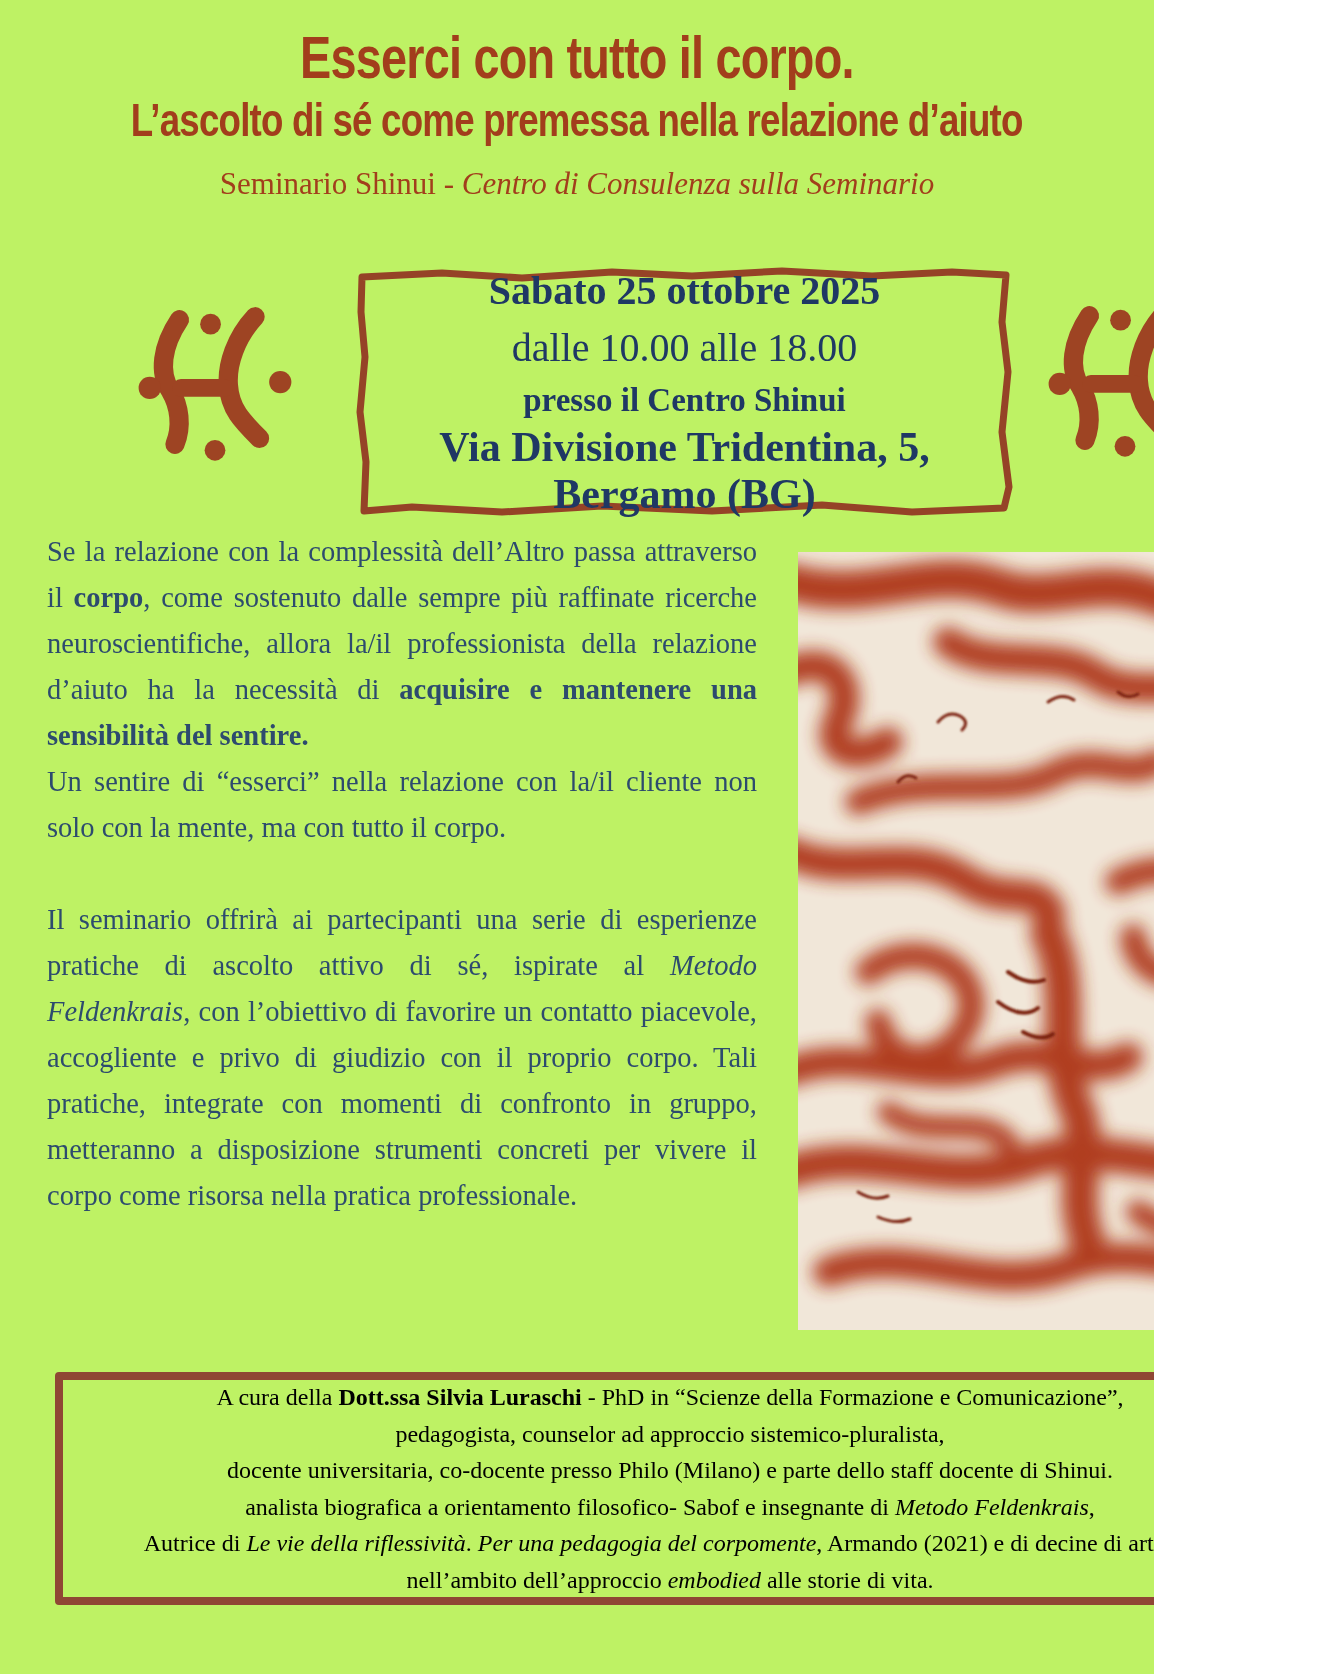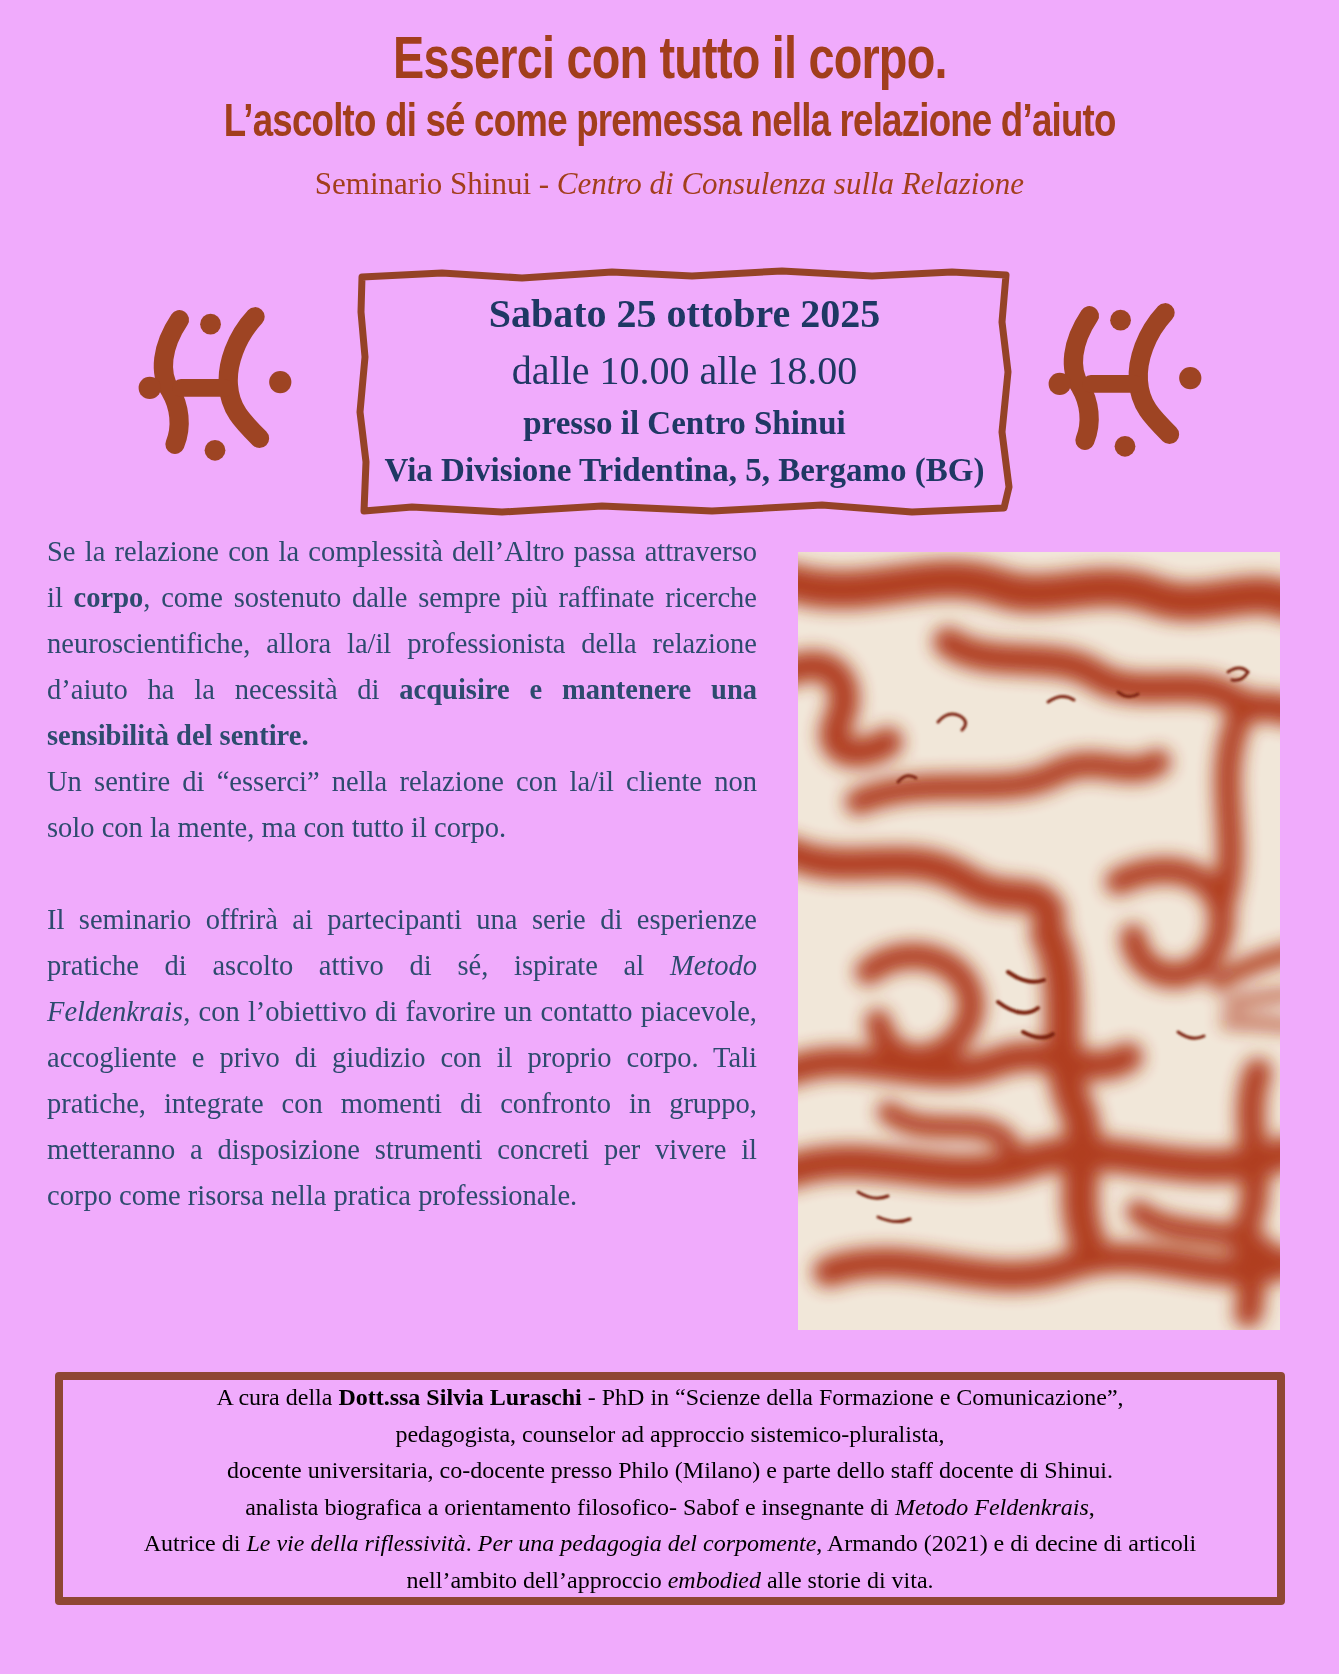--- a/index.html
+++ b/index.html
@@ -1,19 +1,19 @@
 <!DOCTYPE html>
 <html lang="it"><head>
 <meta charset="utf-8">
 <style>
   html,body{margin:0;padding:0;background:#ffffff;}
   .page{
     position:relative;
-    width:1339px;height:1674px;
-    background:#f0abfc;
+    width:1154px;height:1674px;
+    background:#bef264;
     font-family:"Liberation Serif",serif;
     overflow:hidden;
   }
   
   .title-block{position:absolute;left:0;top:26px;width:100%;text-align:center;}
   .title1,.title2{
     color:#a23e1c;
     font-family:"Liberation Sans",sans-serif;
     font-weight:bold;
     line-height:1.05;
@@ -36,21 +36,21 @@
   }
   .date-box svg.frame{position:absolute;left:0;top:0;width:100%;height:100%;}
   .date-lines{
     position:absolute;left:10px;top:8px;right:10px;bottom:8px;
     display:flex;flex-direction:column;justify-content:center;align-items:center;
     color:#1f3864;text-align:center;
   }
   .date-l1{font-size:40px;font-weight:bold;line-height:56px;}
   .date-l2{font-size:40px;line-height:58px;}
   .date-l3{font-size:33px;font-weight:bold;line-height:47px;}
-  .date-l4{font-size:33px;font-weight:bold;line-height:47px;}
+  .date-l4{font-size:42px;font-weight:bold;line-height:47px;}
   
   .body-col{
     position:absolute;left:47px;top:529px;width:710px;
     color:#2d4b6e;
     font-size:28.5px;line-height:46px;
     text-align:justify;
   }
   .body-col p{margin:0 0 46px 0;}
   
   .art{position:absolute;left:798px;top:552px;width:482px;height:778px;}
@@ -77,21 +77,21 @@
 
 <div class="page">
 
   <div class="title-block">
     <div class="title1">
       <span class="condensed">Esserci con tutto il corpo.</span>
     </div>
     <div class="title2">
       <span class="condensed">L’ascolto di sé come premessa nella relazione d’aiuto</span>
     </div>
-    <div class="subtitle"><span>Seminario Shinui - </span><span style="font-style: italic;">Centro di Consulenza sulla Relazione</span></div>
+    <div class="subtitle"><span>Seminario Shinui - </span><span style="font-style: italic;">Centro di Consulenza sulla Seminario</span></div>
   </div>
 
   <div class="logo logo-left">
     <svg viewBox="0 0 120 120">
       <g stroke="#9e4423" fill="none" stroke-linecap="round">
         <path d="M36,16 C24,34 22,52 30,64 C36,74 38,88 33,100" stroke-width="13"></path>
         <path d="M87,14 C74,28 68,46 69,60 C70,76 78,84 90,96" stroke-width="13"></path>
         <path d="M37,62 L66,62" stroke-width="12"></path>
       </g>
       <g fill="#9e4423">

